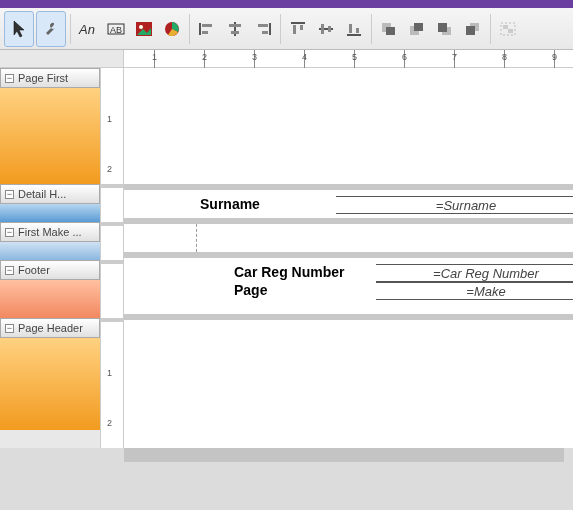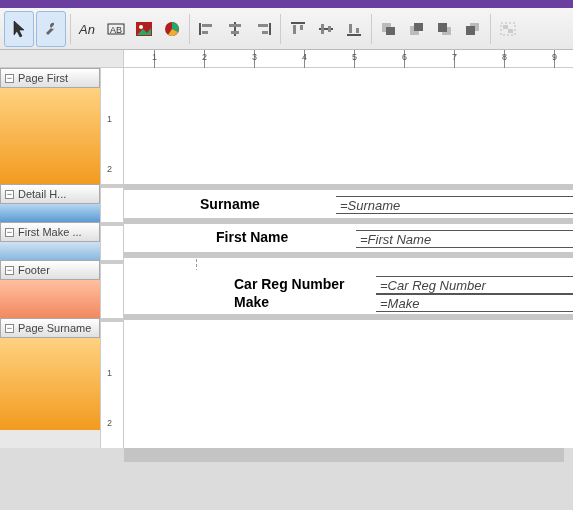--- a/index.html
+++ b/index.html
@@ -150,20 +150,21 @@
     overflow: hidden;
   }
   .band {
     position: absolute;
     left: 0; right: 0;
     background: #fff;
     background-image:
       radial-gradient(circle, #c8c8c8 0.6px, transparent 0.6px);
     background-size: 12px 12px;
     background-position: 2px 2px;
+    text-align: center;
   }
   .band-sep {
     position: absolute;
     left: 0; right: 0;
     height: 6px;
     background: #c8c8c8;
   }
   .margin-guide {
     position: absolute;
     top: 0; bottom: 0;
@@ -366,21 +367,21 @@
     <div>
       <div class="section-header">
         <span class="exp">−</span>
         <span>Footer</span>
       </div>
       <div class="section-body grad-coral" style="height:38px"></div>
     </div>
     <div>
       <div class="section-header">
         <span class="exp">−</span>
-        <span>Page Surname</span>
+        <span>Page Header</span>
       </div>
       <div class="section-body grad-orange" style="height:92px"></div>
     </div>
   </div>
 
   <div class="vruler-col">
     <span class="vnum" style="top:46px">1</span>
     <span class="vnum" style="top:96px">2</span>
     <div class="sec-split" style="top:116px"></div>
     <div class="sec-split" style="top:154px"></div>
@@ -395,30 +396,26 @@
 
     <div class="band" style="top:0; height:116px"></div>
     <div class="band-sep" style="top:116px"></div>
 
     <div class="band" style="top:122px; height:28px">
       <span class="rpt-label" style="left:76px; top:6px">Surname</span>
       <div class="rpt-field" style="left:212px; top:6px; width:260px">=Surname</div>
     </div>
     <div class="band-sep" style="top:150px"></div>
 
-    <div class="band" style="top:156px; height:28px">
-      <span class="rpt-label" style="left:92px; top:5px">First Name</span>
-      <div class="rpt-field" style="left:232px; top:6px; width:240px">=First Name</div>
-    </div>
     <div class="band-sep" style="top:184px"></div>
 
-    <div class="band" style="top:202px; height:68px">
+    <div class="band" style="top:190px; height:68px">
       <span class="rpt-label" style="left:110px; top:6px">Car Reg Number</span>
       <div class="rpt-field" style="left:252px; top:6px; width:220px">=Car Reg Number</div>
-      <span class="rpt-label" style="left:110px; top:24px">Make</span>
+      <span class="rpt-label" style="left:110px; top:24px">Page</span>
       <div class="rpt-field" style="left:252px; top:24px; width:220px">=Make</div>
     </div>
     <div class="band-sep" style="top:246px"></div>
 
     <div class="band" style="top:252px; height:128px"></div>
   </div>
 
 </div>
 
 <div class="bottom-scroll">

